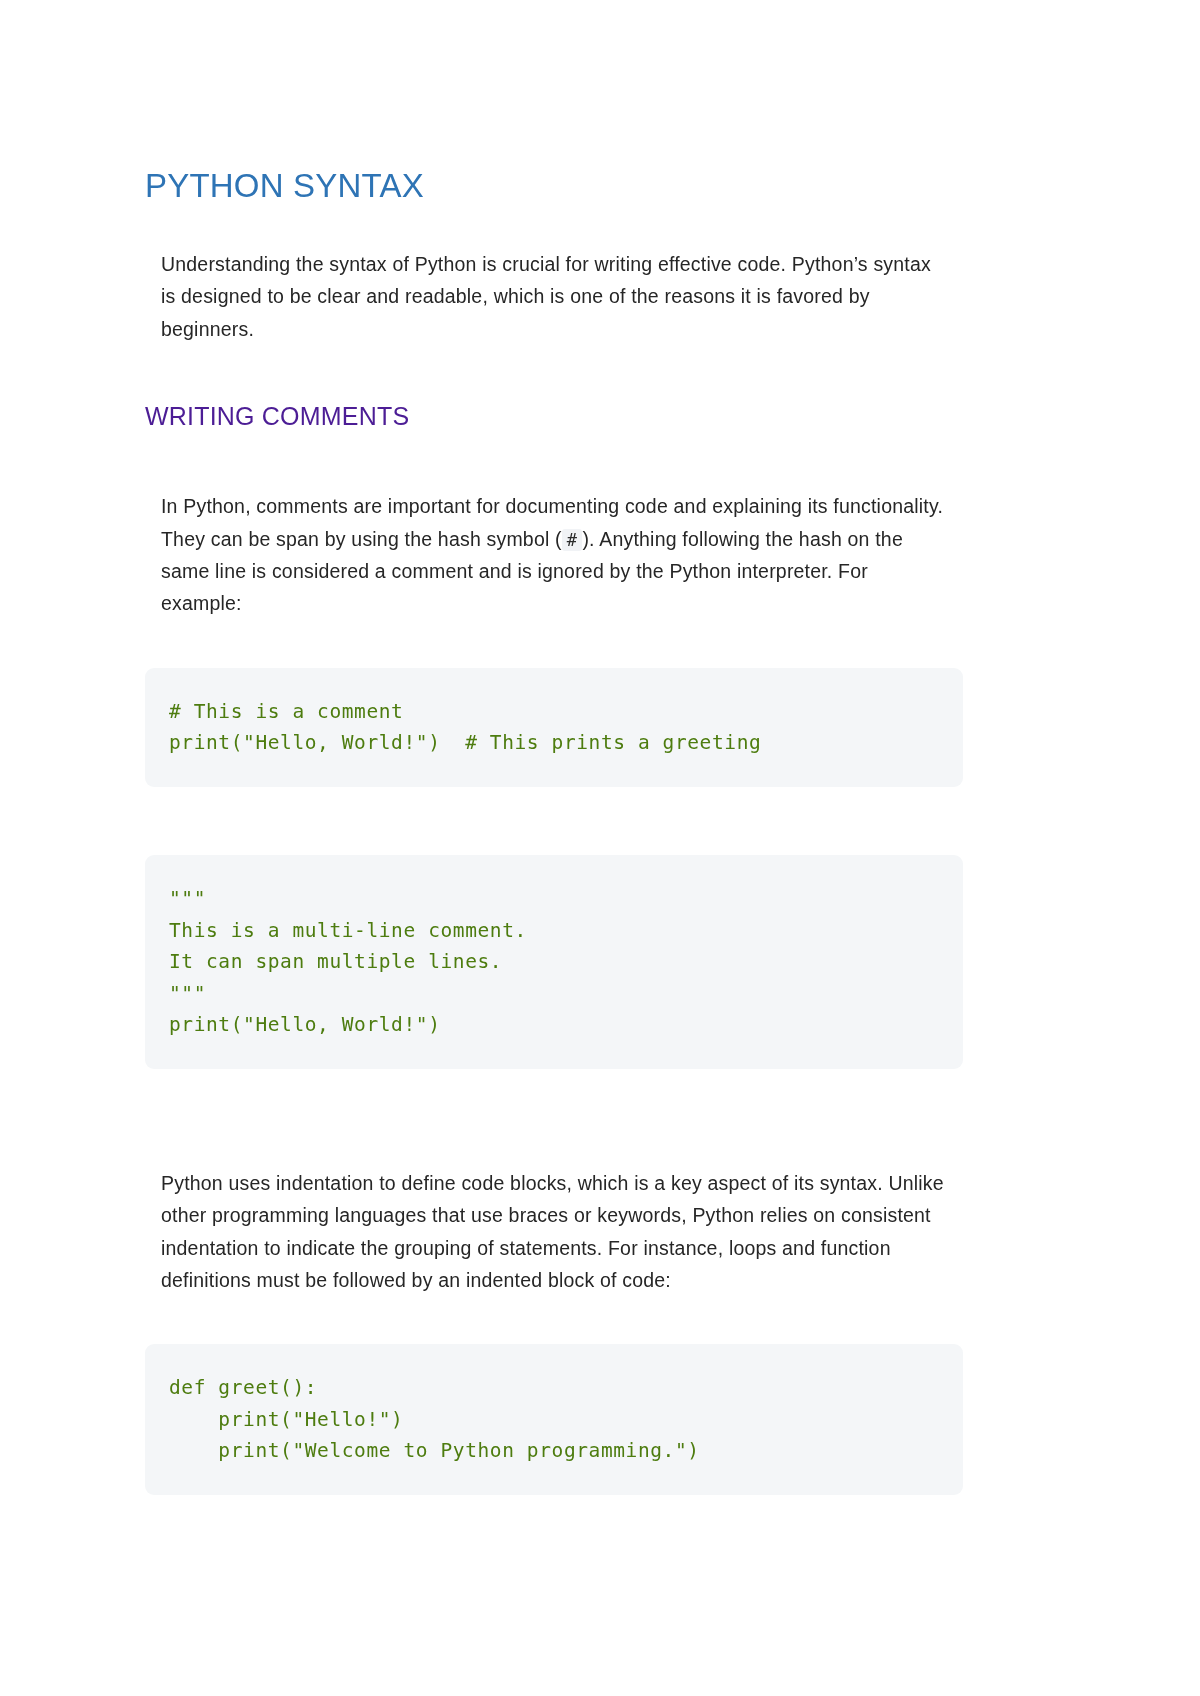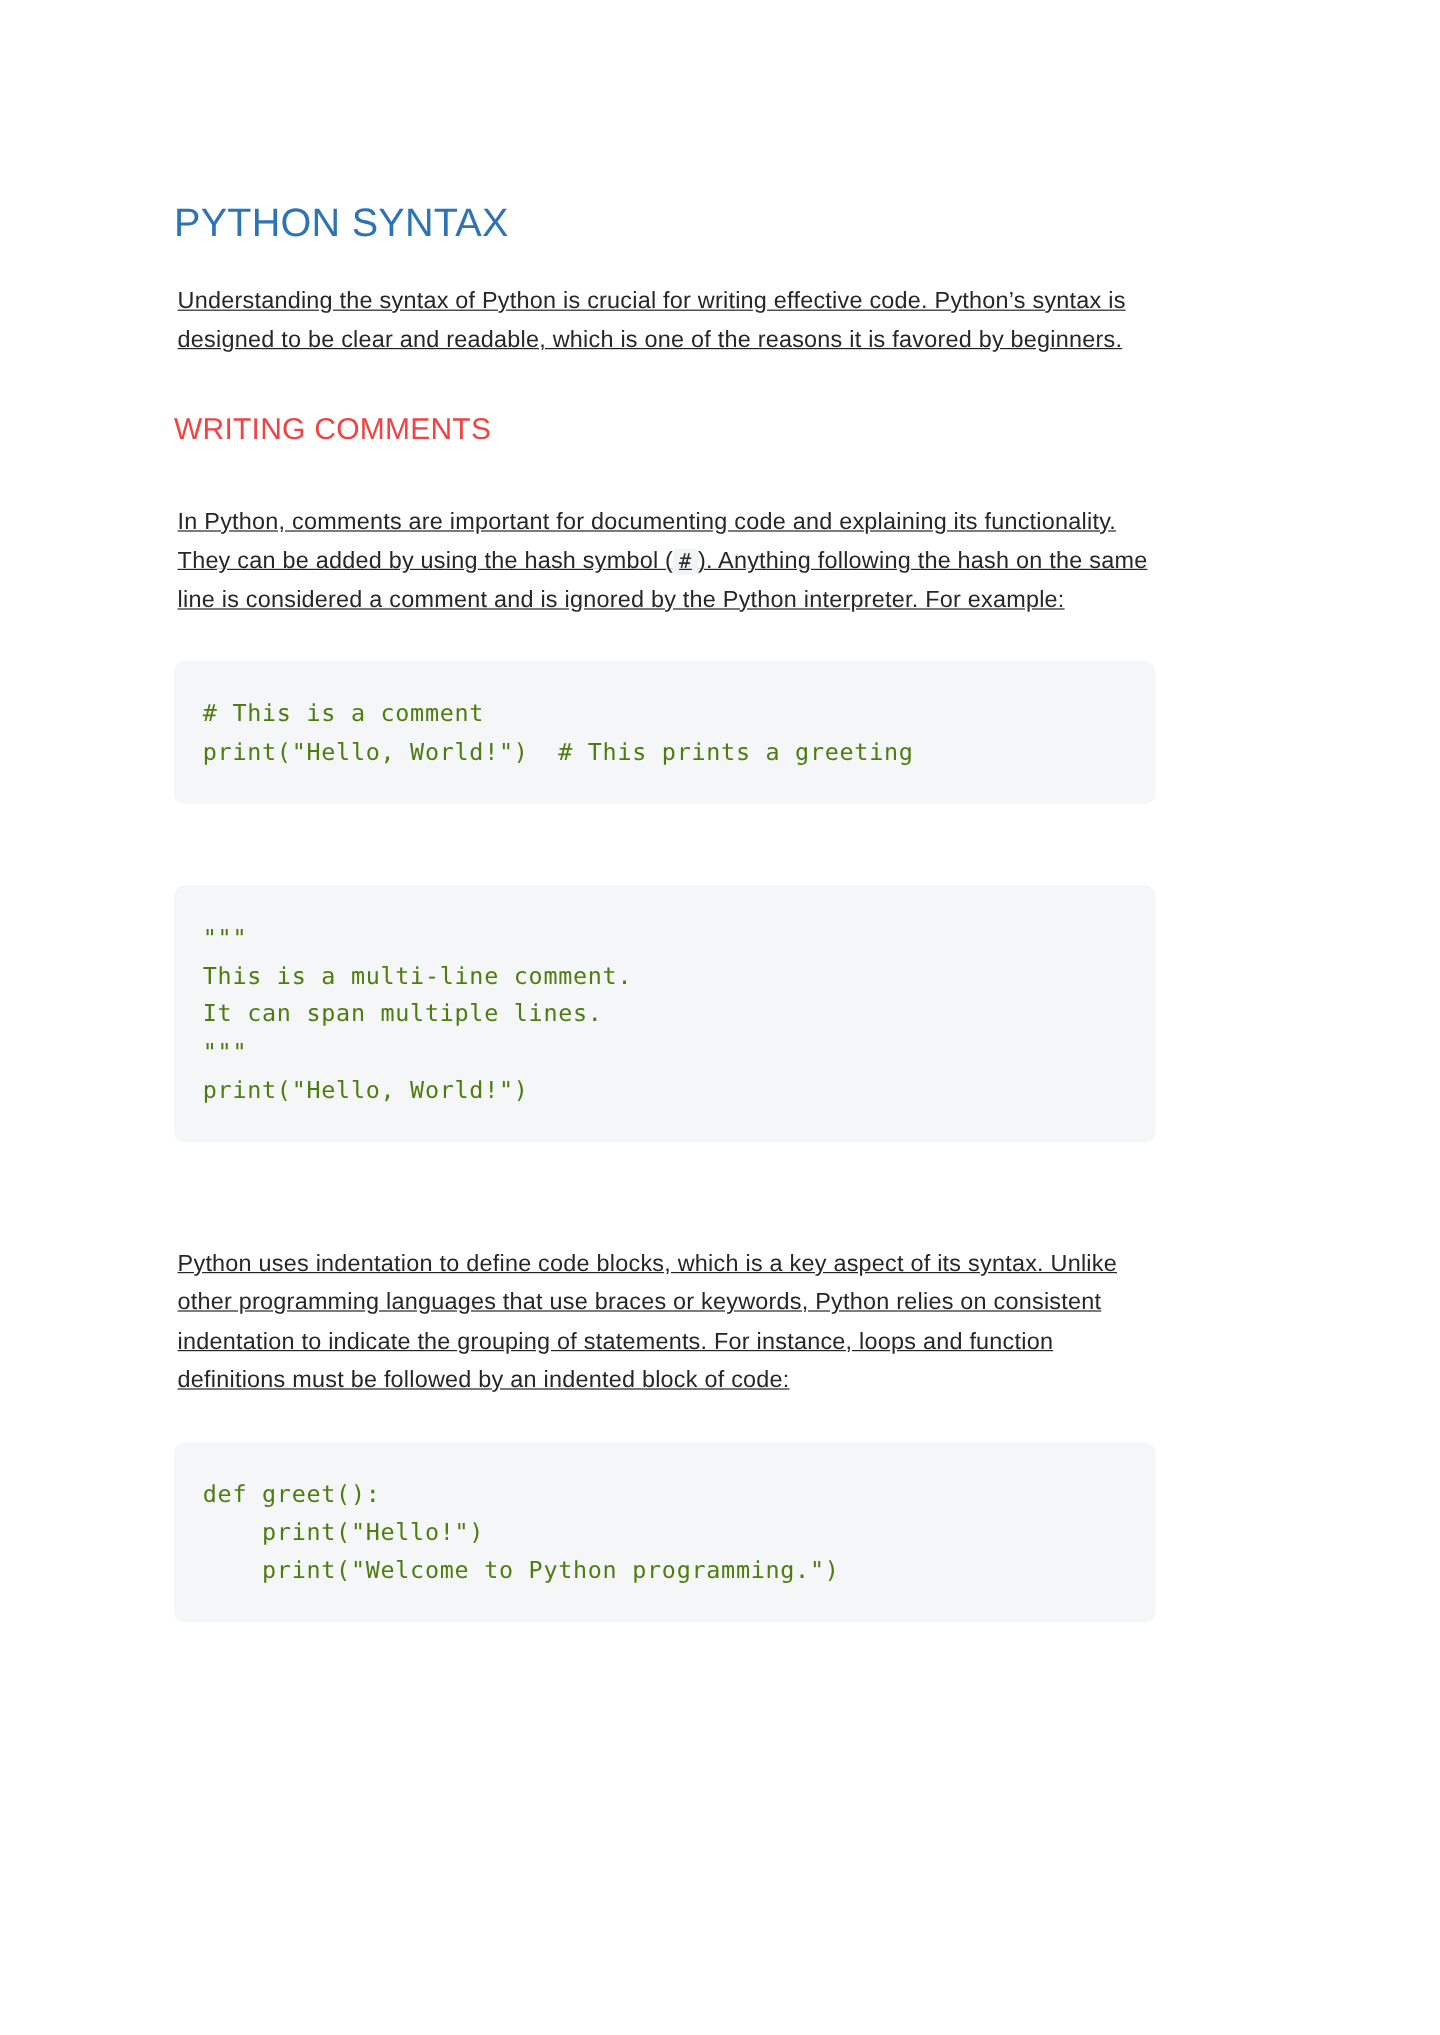--- a/index.html
+++ b/index.html
@@ -38,34 +38,33 @@
     padding: 0;
     line-height: 1.2;
     position: absolute;
     top: 166px;
     left: 0;
   }
 
   h2.section-title {
     font-size: 25px;
     font-weight: 400;
-    color: #ef4444;
+    color: #4c1d95;
     letter-spacing: 0.2px;
     margin: 0;
     line-height: 1.25;
   }
 
   p.body-para {
     font-size: 19.5px;
     font-weight: 400;
     line-height: 1.66;
     color: #262626;
-    margin: 3px;
+    margin: 16px;
     letter-spacing: 0.01em;
-    text-decoration: underline;
   }
 
   .flow {
     position: absolute;
     top: 232px;
     left: 0;
     width: 818px;
   }
 
   .spacer-para    { height: 42px; }
@@ -110,21 +109,21 @@
     <div class="flow">
 
       <p class="body-para">Understanding the syntax of Python is crucial for writing effective code. Python’s syntax is designed to be clear and readable, which is one of the reasons it is favored by beginners.</p>
 
       <div class="spacer-head"></div>
 
       <h2 class="section-title">WRITING COMMENTS</h2>
 
       <div class="spacer-para"></div>
 
-      <p class="body-para"><span>In Python, comments are important for documenting code and explaining its functionality. They can be added by using the hash symbol (</span><code class="inline-code">#</code><span>). Anything following the hash on the same line is considered a comment and is ignored by the Python interpreter. For example:</span></p>
+      <p class="body-para"><span>In Python, comments are important for documenting code and explaining its functionality. They can be span by using the hash symbol (</span><code class="inline-code">#</code><span>). Anything following the hash on the same line is considered a comment and is ignored by the Python interpreter. For example:</span></p>
 
       <div class="spacer-code"></div>
 
       <pre class="code-block"># This is a comment
 print("Hello, World!")  # This prints a greeting</pre>
 
       <div class="spacer-aftercode"></div>
 
 
       <div class="spacer-code"></div>

